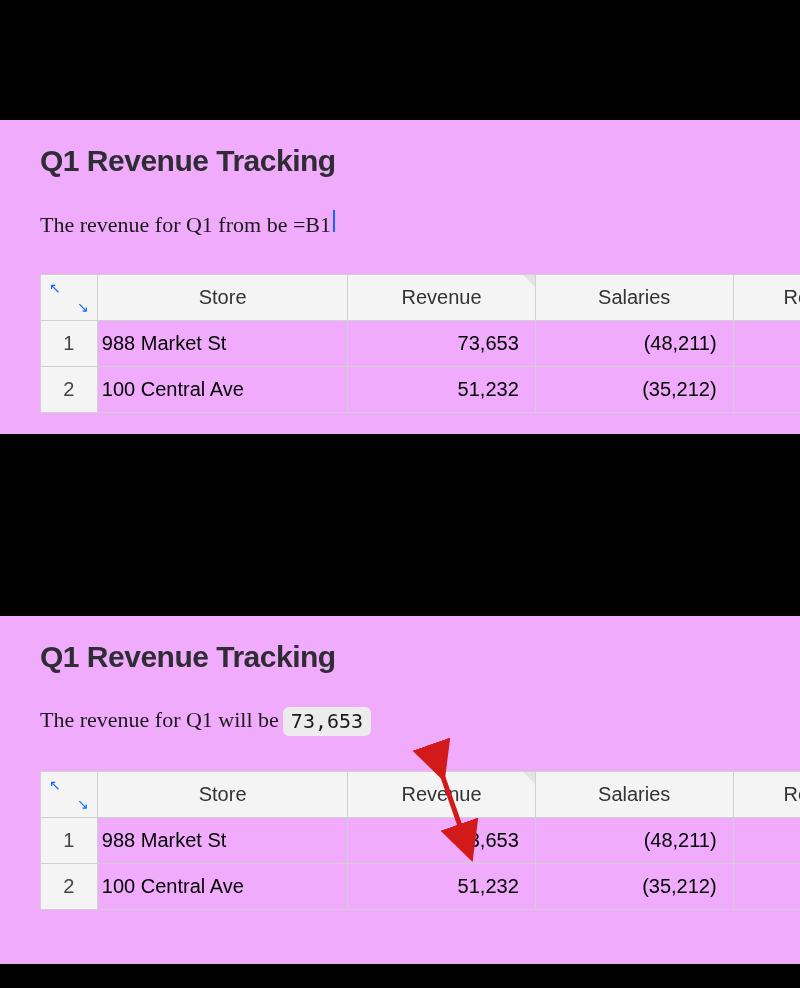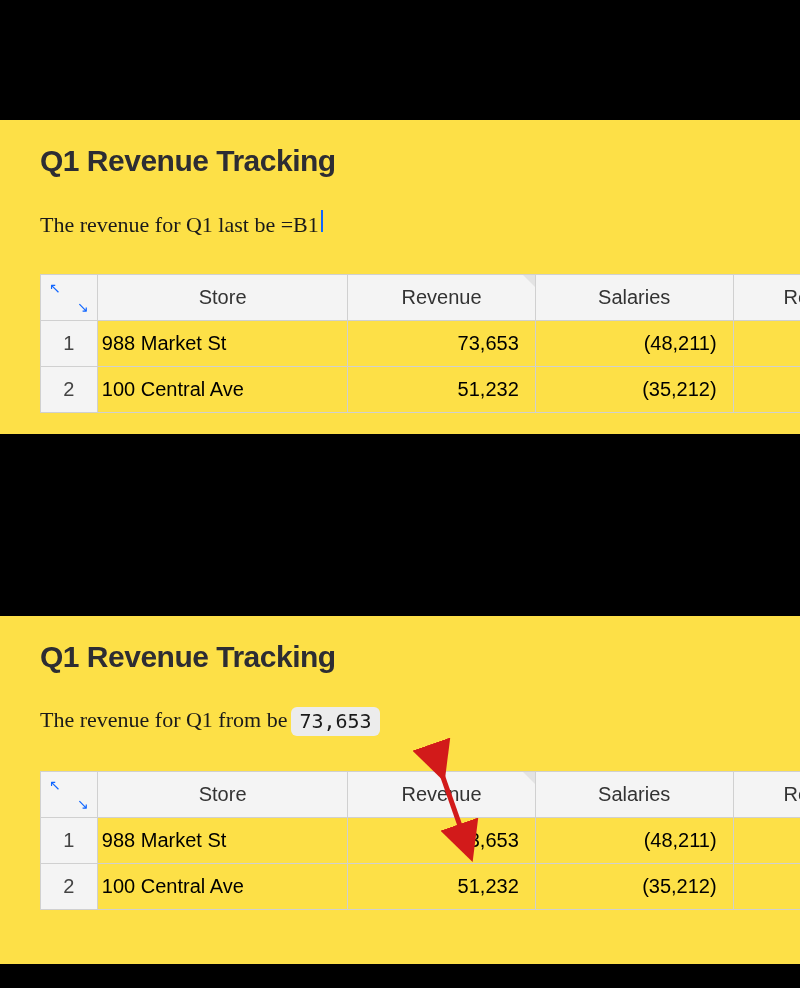--- a/index.html
+++ b/index.html
@@ -12,21 +12,21 @@
     width: 800px;
     height: 988px;
     background: #000;
     position: relative;
     overflow: hidden;
   }
   .panel {
     position: absolute;
     left: 0;
     right: 0;
-    background: #fde047;
+    background: #f0abfc;
     padding: 24px 40px 0 40px;
     box-sizing: border-box;
   }
   .panel1 { top: 120px; height: 314px; }
   .panel2 { top: 616px; height: 348px; }
 
   .title {
     font-size: 30px;
     font-weight: 700;
     color: #2d2d33;
@@ -137,21 +137,21 @@
   .arrow-wrap svg { overflow: visible; }
 </style>
 </head>
 <body>
 
 <div class="stage">
 
   <div class="panel panel1">
     <h1 class="title">Q1 Revenue Tracking</h1>
     <p class="sentence">
-      <span>The revenue for Q1 last be =B1</span>
+      <span>The revenue for Q1 from be =B1</span>
       <span class="caret"></span>
     </p>
 
     <table class="table">
       <tbody>
           <tr>
         <th class="corner">
           <span class="nw">↖</span>
           <span class="se">↘</span>
         </th>
@@ -174,21 +174,21 @@
         <td class="num-cell">(35,212)</td>
         <td class="num-cell"></td>
       </tr>
     </tbody>
       </table>
   </div>
 
   <div class="panel panel2">
     <h1 class="title">Q1 Revenue Tracking</h1>
     <p class="sentence">
-      <span>The revenue for Q1 from be</span>
+      <span>The revenue for Q1 will be</span>
       <span class="pill">73,653</span>
     </p>
 
     <table class="table">
       <tbody>
           <tr>
         <th class="corner">
           <span class="nw">↖</span>
           <span class="se">↘</span>
         </th>

